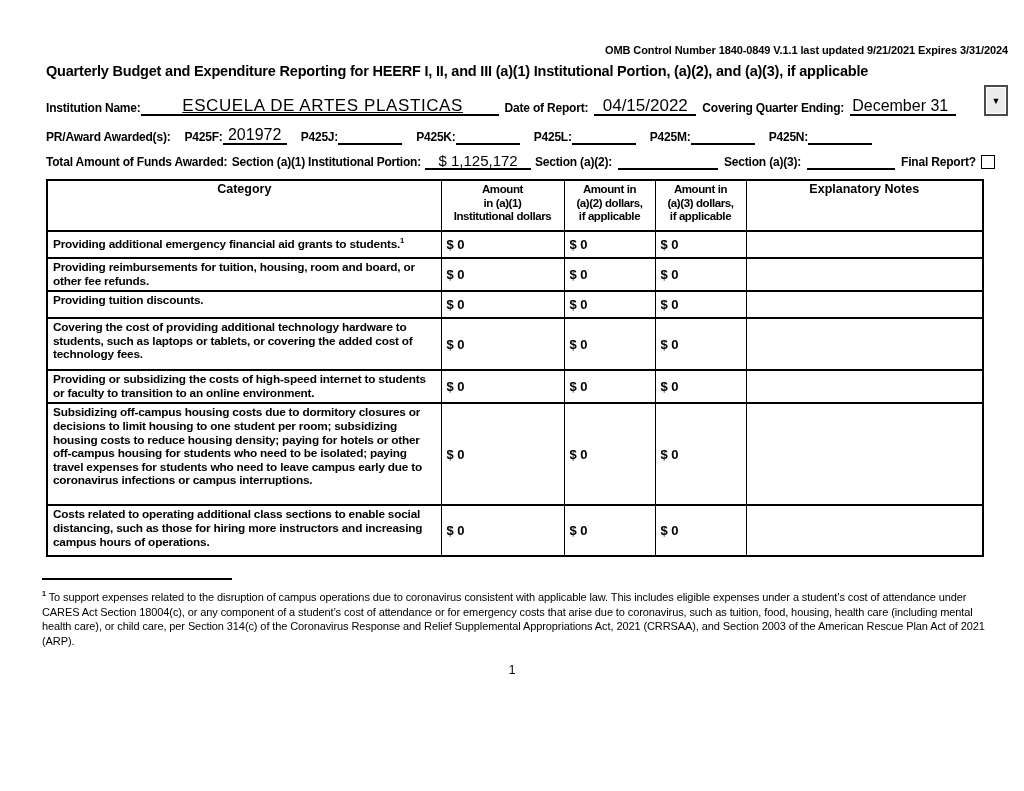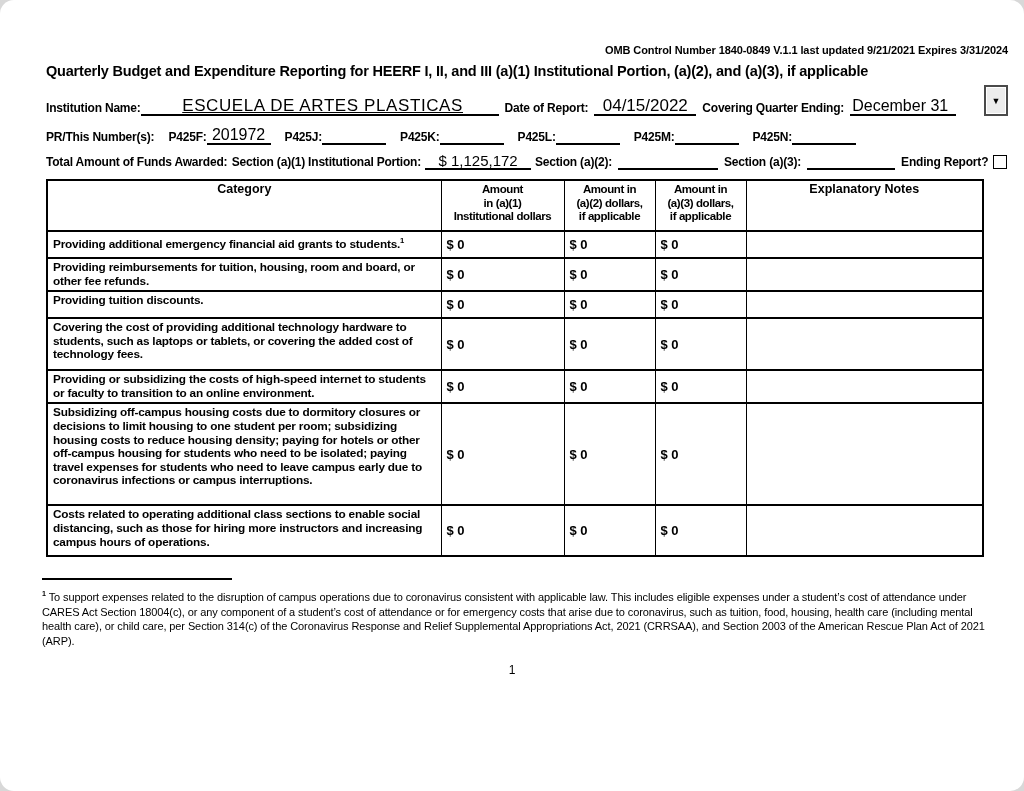--- a/index.html
+++ b/index.html
@@ -1,19 +1,19 @@
 <!DOCTYPE html>
 <html><head>
 <meta charset="utf-8">
 <style>
   html,body{margin:0;padding:0;background:#d8d8d8;}
   .page{
     width:1024px;height:791px;position:relative;background:#ffffff;
     font-family:"Liberation Sans", sans-serif;color:#000;overflow:hidden;
-    margin:0 auto;box-sizing:border-box;border-radius:14px;
+    margin:0 auto;box-sizing:border-box;
   }
   .omb{margin:44px 16px 0 0;text-align:right;font-size:11px;font-weight:700;letter-spacing:-0.1px;}
   .title{margin:7px 16px 0 46px;font-size:14.5px;font-weight:700;letter-spacing:-0.2px;white-space:nowrap;}
 
   .fline{display:flex;align-items:flex-end;margin:6px 16px 0 46px;}
   .lbl{font-size:12px;font-weight:700;white-space:nowrap;letter-spacing:-0.2px;padding-bottom:1px;}
   .fill{border-bottom:2px solid #000;line-height:1;white-space:nowrap;text-align:center;box-sizing:border-box;}
   .v-lg{font-size:17px;}
   .inst{width:358px;text-align:center;padding-left:6px;letter-spacing:0.6px;margin-right:6px;text-decoration:underline;}
   .date{width:102px;margin:0 6px;}
@@ -72,21 +72,21 @@
     <span class="fill v-lg date">04/15/2022</span>
     <span class="lbl">Covering Quarter Ending:</span>
     <span class="fill quarter">December 31</span>
     <span class="dd-btn">
         <span>▼</span>
       </span>
   </div>
 
   <div class="fline line2">
     <span class="grp">
-        <span class="lbl">PR/This Number(s):</span>
+        <span class="lbl">PR/Award Awarded(s):</span>
       </span>
     <span class="grp">
         <span class="lbl">P425F:</span>
         <span class="fill fill-sm">201972</span>
       </span>
     <span class="grp">
         <span class="lbl">P425J:</span>
         <span class="fill fill-sm"></span>
       </span>
     <span class="grp">
@@ -108,21 +108,21 @@
   </div>
 
   <div class="fline line3">
     <span class="lbl">Total Amount of Funds Awarded:</span>&nbsp;
     <span class="lbl sect">Section (a)(1) Institutional Portion:</span>
     <span class="fill a1amt">$ 1,125,172</span>
     <span class="lbl sect">Section (a)(2):</span>
     <span class="fill blank-md"></span>
     <span class="lbl sect">Section (a)(3):</span>
     <span class="fill blank-sm"></span>
-    <span class="lbl">Ending Report?</span>
+    <span class="lbl">Final Report?</span>
     <span class="chk"></span>
   </div>
 
   <table class="budget">
     <colgroup>
         <col style="width:394px">
         <col style="width:123px">
         <col style="width:91px">
         <col style="width:91px">
         <col style="width:237px">

